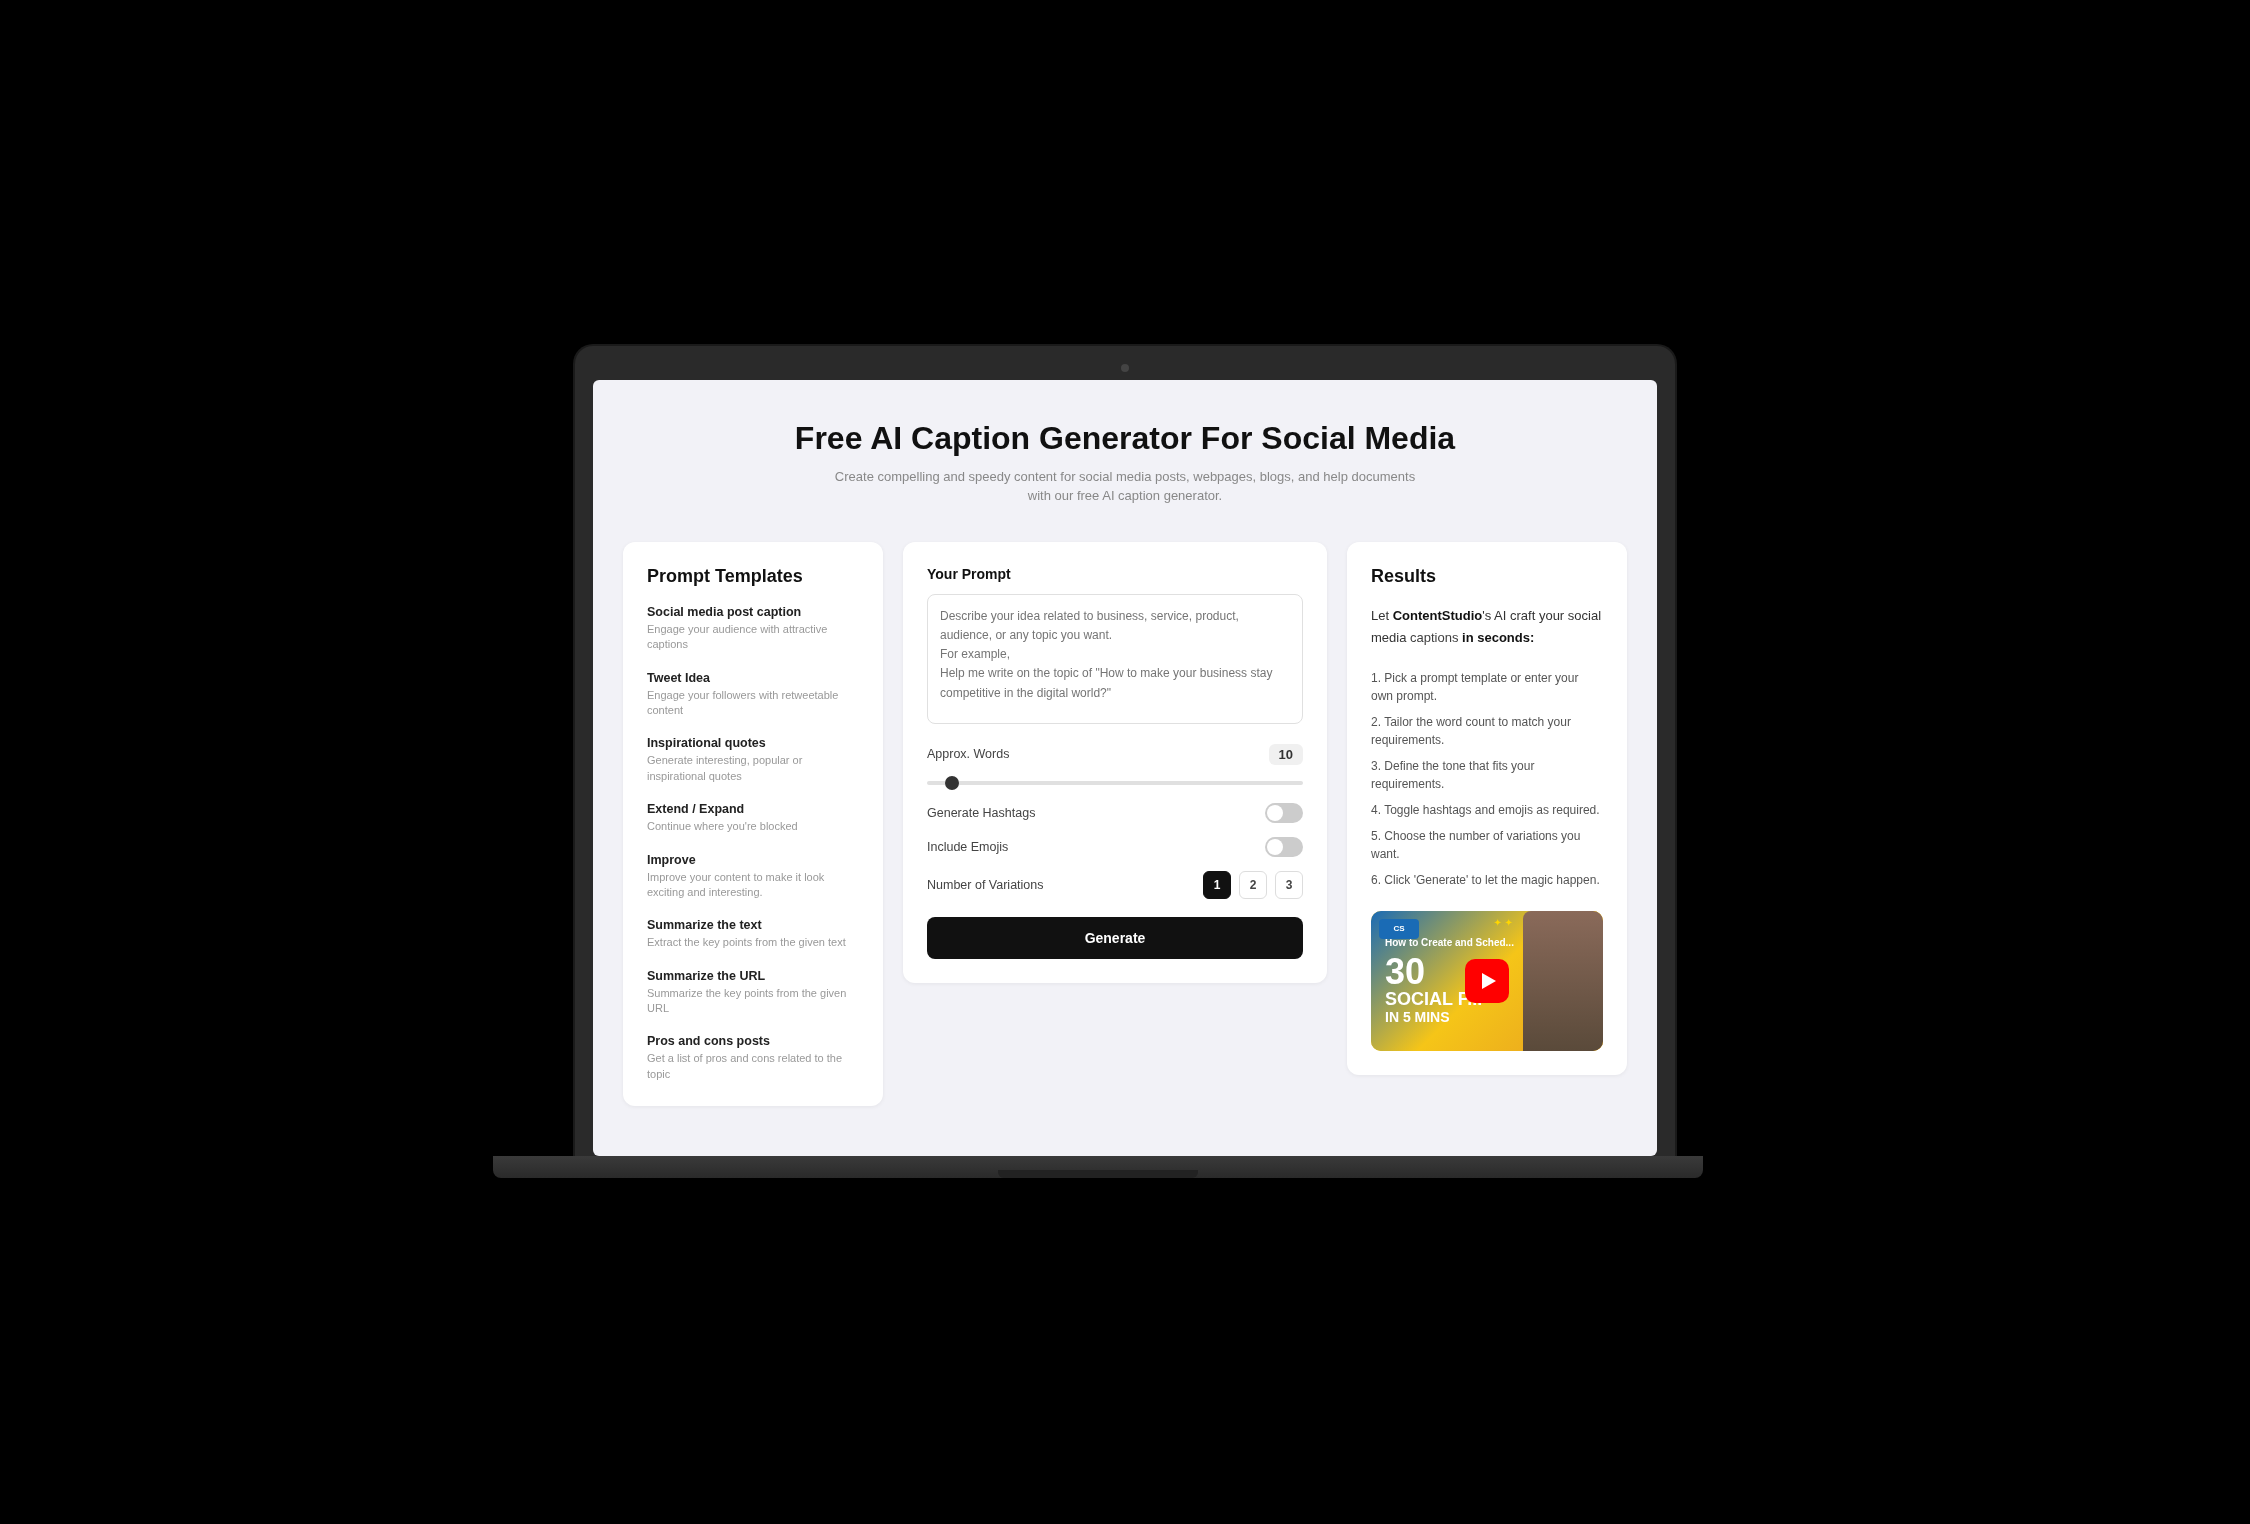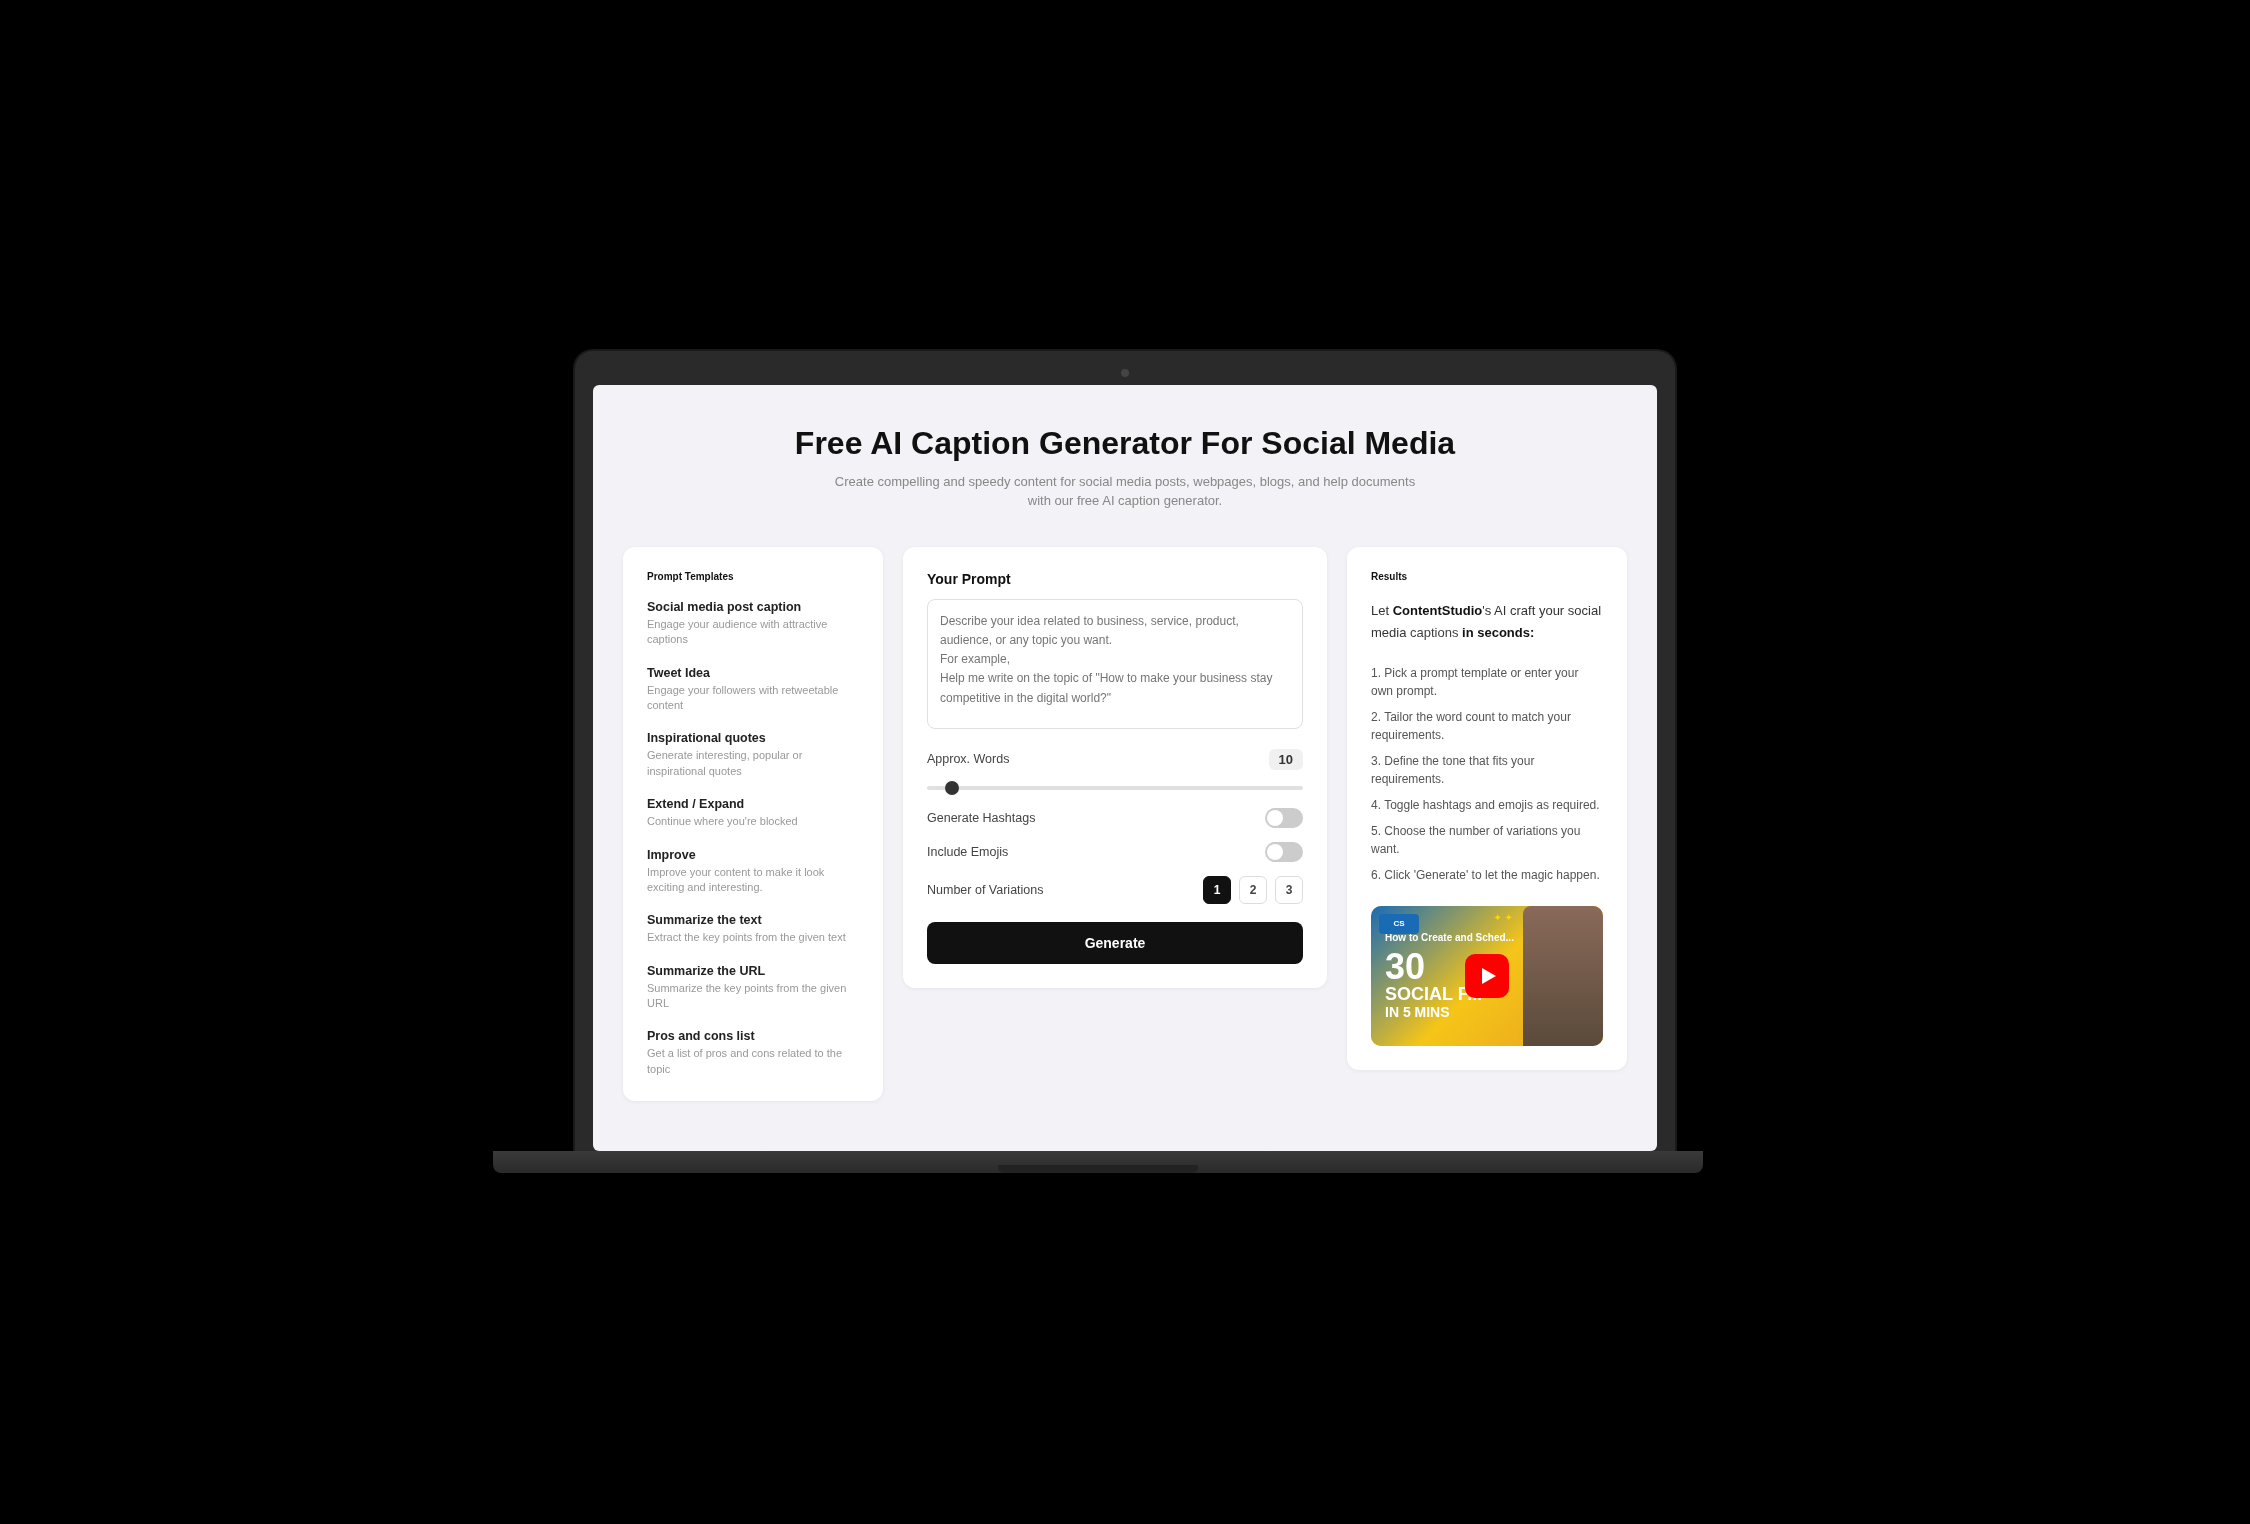--- a/index.html
+++ b/index.html
@@ -98,21 +98,21 @@
 
     
     .panel {
       background: #fff;
       border-radius: 12px;
       padding: 24px;
       box-shadow: 0 1px 4px rgba(0,0,0,0.06);
     }
 
     .panel-title {
-      font-size: 10px;
+      font-size: 18px;
       font-weight: 700;
       color: #111;
       margin-bottom: 18px;
     }
 
     
     .template-item {
       margin-bottom: 18px;
       cursor: pointer;
     }
@@ -474,21 +474,21 @@
             </div>
             <div class="template-item">
               <div class="template-name">Summarize the text</div>
               <div class="template-desc">Extract the key points from the given text</div>
             </div>
             <div class="template-item">
               <div class="template-name">Summarize the URL</div>
               <div class="template-desc">Summarize the key points from the given URL</div>
             </div>
             <div class="template-item">
-              <div class="template-name">Pros and cons list</div>
+              <div class="template-name">Pros and cons posts</div>
               <div class="template-desc">Get a list of pros and cons related to the topic</div>
             </div>
           </div>
 
           <div class="panel">
             <div class="prompt-label">Your Prompt</div>
 
             <textarea class="prompt-textarea" placeholder="Describe your idea related to business, service, product, audience, or any topic you want.
 For example,
 Help me write on the topic of &quot;How to make your business stay competitive in the digital world?&quot;" style=""></textarea>

